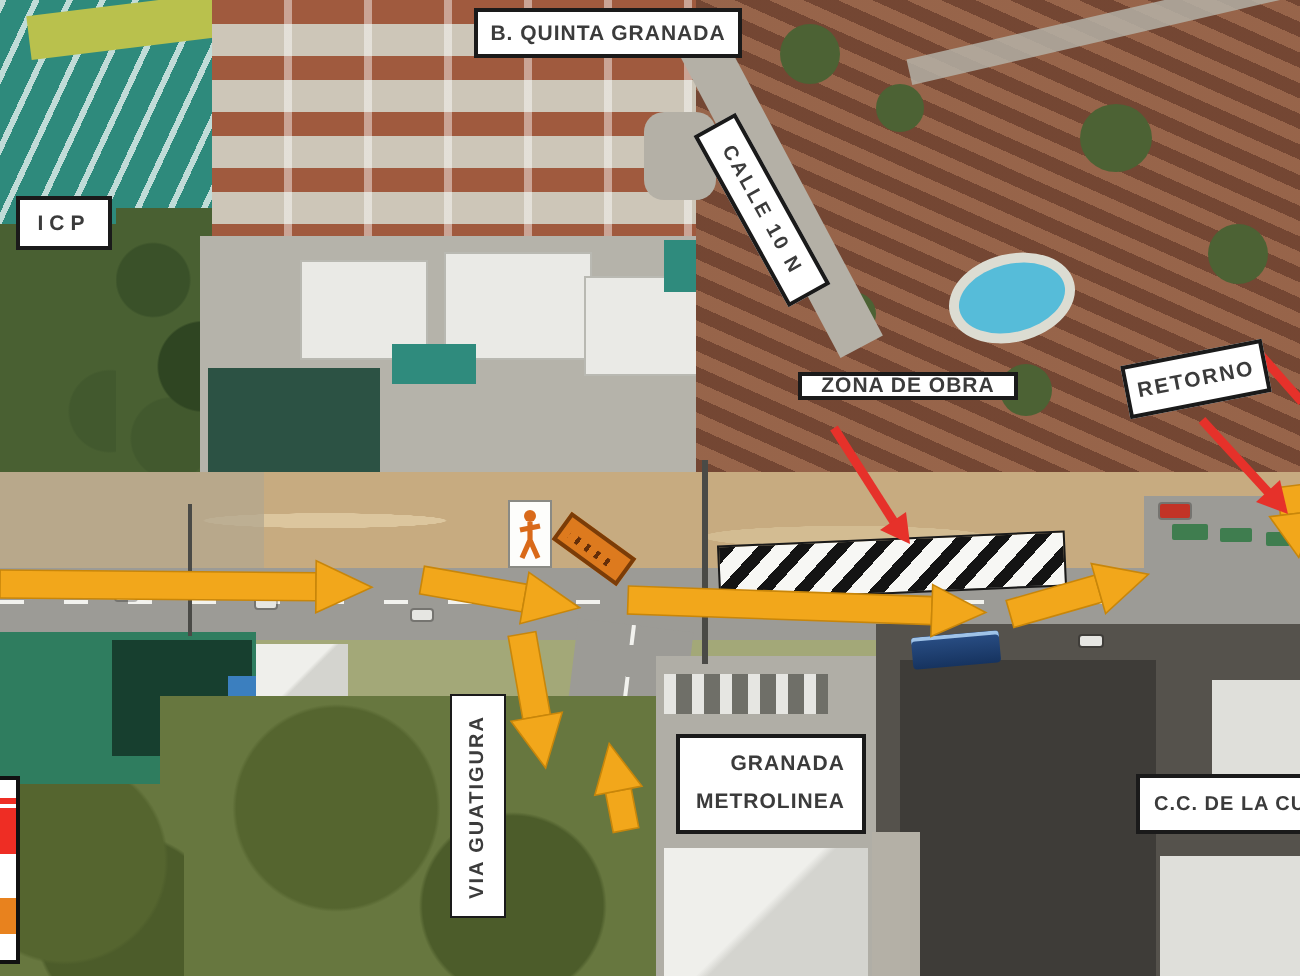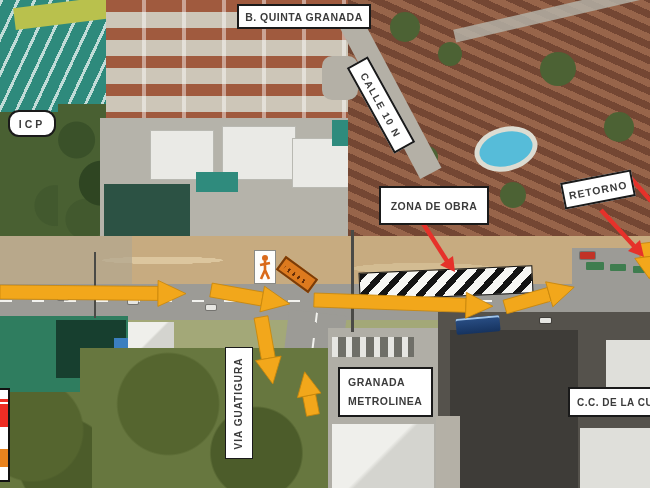--- a/index.html
+++ b/index.html
@@ -1,19 +1,20 @@
 <!DOCTYPE html>
 <html><head>
 <meta charset="utf-8">
 <style>
   html,body{margin:0;padding:0;background:#222;}
   #stage{
     position:relative;width:650px;height:488px;overflow:hidden;
     font-family:"Liberation Sans",sans-serif;
     background:#a3a878;
+    text-align:right;
   }
   .abs{position:absolute;}
   
   .trees{background:
     radial-gradient(circle at 30% 25%, #3a5129 0 18px, transparent 19px),
     radial-gradient(circle at 70% 55%, #2f4522 0 22px, transparent 23px),
     radial-gradient(circle at 45% 80%, #42592e 0 20px, transparent 21px),
     #496032;}
   .industrial{background:
     repeating-linear-gradient(115deg, rgba(255,255,255,.7) 0 3px, transparent 3px 15px),
@@ -198,27 +199,27 @@
     <svg width="16" height="28" viewBox="0 0 16 28">
       <circle cx="8" cy="5" r="3" fill="#D96A1A"></circle>
       <path d="M8 8 L8 17 M3 12 L13 10 M8 17 L4 26 M8 17 L12 26" fill="none" stroke-width="2.6" stroke="#D96A1A"></path>
     </svg>
   </div>
   <div class="abs detour-sign" style="left: 277px; top: 266px; width: 40px; height: 17px; transform: rotate(36deg); background-color: rgb(221, 122, 30);"></div>
 
   <div class="lbl" style="left:237px;top:4px;width:134px;height:25px;">
     <span>B. QUINTA GRANADA</span>
   </div>
-  <div class="lbl" style="left:8px;top:110px;width:48px;height:27px;letter-spacing:3px;border-radius:11px;">
+  <div class="lbl" style="left:8px;top:98px;width:48px;height:27px;letter-spacing:3px;">
     <span>ICP</span>
   </div>
   <div class="lbl" style="left:332px;top:93px;width:98px;height:24px;transform:rotate(61deg);letter-spacing:1.5px;font-size:10px;">
     <span>CALLE 10 N</span>
   </div>
-  <div class="lbl" style="left:379px;top:186px;width:110px;height:39px;">
+  <div class="lbl" style="left:399px;top:186px;width:110px;height:14px;">
     <span>ZONA DE OBRA</span>
   </div>
   <div class="lbl" style="left:562px;top:176px;width:72px;height:27px;transform:rotate(-11deg);letter-spacing:1px;">
     <span>RETORNO</span>
   </div>
   <div class="lbl left" style="left:338px;top:367px;width:95px;height:50px;padding-left:8px;">
     <span style="line-height:1.8;">
       <span style="display:block;">GRANADA</span>
       <span style="display:block;">METROLINEA</span>
     </span>

